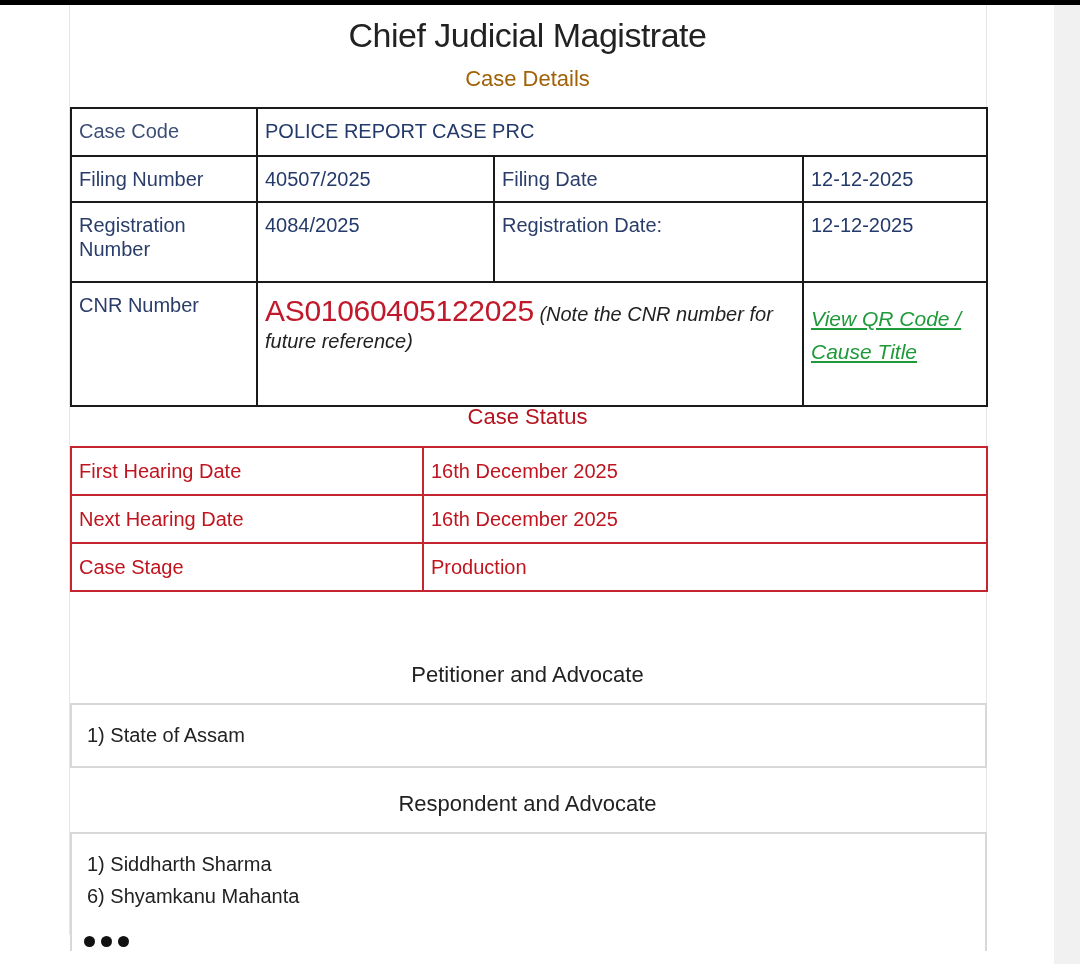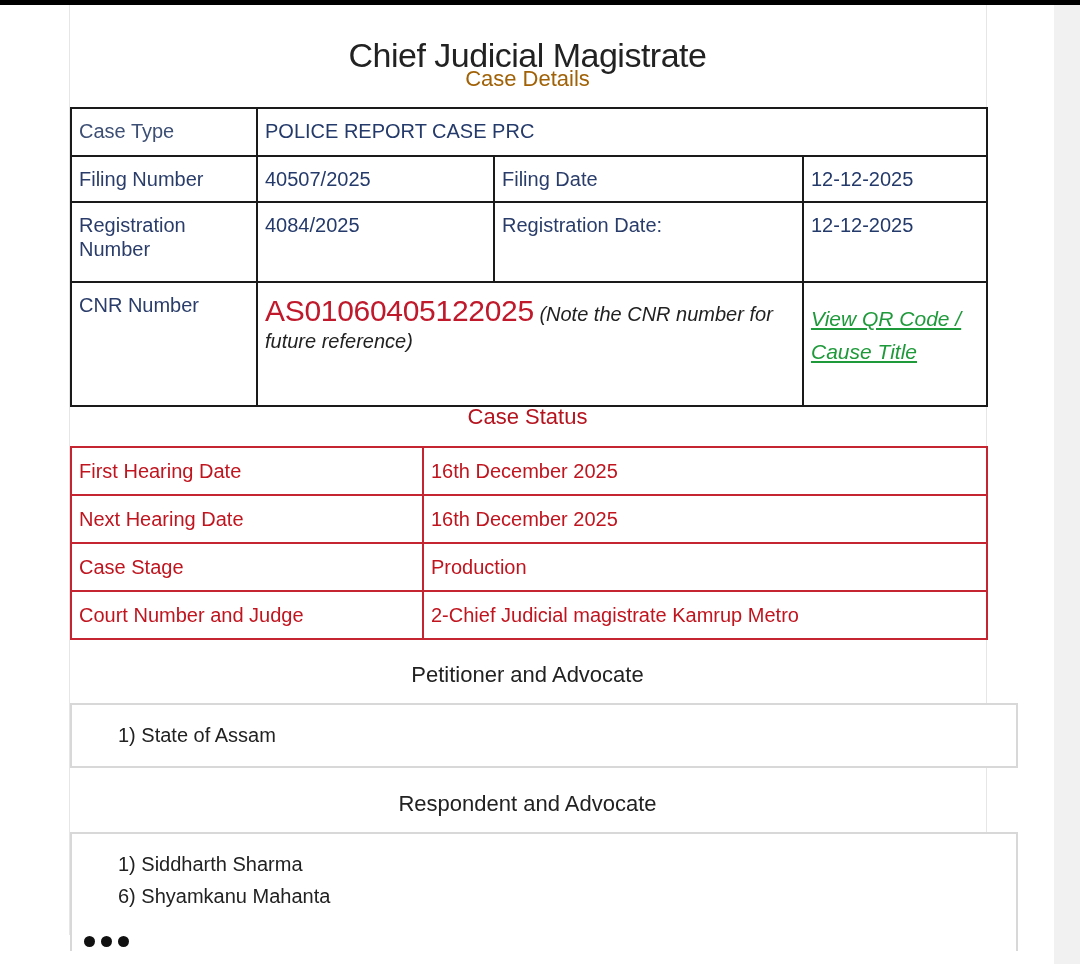--- a/index.html
+++ b/index.html
@@ -13,21 +13,20 @@
   .right-gutter { position: absolute; left: 1054px; top: 5px; width: 26px; height: 959px; background: #f1f1f1; }
   .page-frame {
     position: absolute; left: 69px; top: 5px; width: 916px; height: 930px;
     border-left: 1px solid #e6e6e6; border-right: 1px solid #e6e6e6;
     background: #fff;
   }
   .title {
     position: absolute; left: 70px; top: 16px; width: 915px; text-align: center;
     font-size: 34px; color: #222; letter-spacing: -0.5px;
     font-family: "Liberation Sans", sans-serif;
-    margin-top: 20px;
   }
   .subtitle {
     position: absolute; left: 70px; top: 66px; width: 915px; text-align: center;
     font-size: 22px; color: #a16207;
     font-family: "Liberation Sans", sans-serif;
   }
   table { border-collapse: collapse; position: absolute; table-layout: fixed; }
   .details { left: 70px; top: 107px; width: 916px; }
   .details td {
     border: 2px solid #1a1a1a; vertical-align: top;
@@ -48,21 +47,21 @@
     border: 2px solid #c42530; padding: 9px 7px; font-size: 20px;
     color: #c0151f; font-family: "Liberation Sans", sans-serif; height: 28px;
   }
   .section-title {
     position: absolute; left: 70px; width: 915px; text-align: center;
     font-size: 22px; color: #222; font-family: "Liberation Sans", sans-serif;
   }
   .party-box {
     position: absolute; left: 70px; width: 913px;
     border: 2px solid #d8d8d8; background: #fff;
-    font-size: 20px; color: #222; font-family: "Liberation Sans", sans-serif; padding-left: 31px;
+    font-size: 20px; color: #222; font-family: "Liberation Sans", sans-serif;
   }
   .party-box .item { padding-left: 15px; line-height: 32px; }
   .dots { position: absolute; left: 84px; top: 928px; font-size: 20px; letter-spacing: 2px; color: #111; }
   .dot { display: inline-block; width: 11px; height: 11px; border-radius: 50%; background: #111; margin-right: 6px; }
 </style>
 </head>
 <body>
 
 <div class="topbar"></div>
 <div class="right-gutter"></div>
@@ -73,21 +72,21 @@
 
 <table class="details">
   <colgroup>
     <col style="width:186px">
       <col style="width:237px">
       <col style="width:309px">
       <col style="width:184px">
   </colgroup>
   <tbody>
       <tr style="height:48px">
-    <td class="lbl-light">Case Type</td>
+    <td class="lbl-light">Case Code</td>
     <td colspan="3">POLICE REPORT CASE PRC</td>
   </tr>
   <tr style="height:46px">
     <td class="lbl">Filing Number</td>
     <td>40507/2025</td>
     <td class="lbl">Filing Date</td>
     <td>12-12-2025</td>
   </tr>
   <tr style="height:80px">
     <td class="lbl">Registration Number</td>
@@ -121,24 +120,20 @@
     <td>16th December 2025</td>
   </tr>
   <tr>
     <td>Next Hearing Date</td>
     <td>16th December 2025</td>
   </tr>
   <tr>
     <td>Case Stage</td>
     <td>Production</td>
   </tr>
-  <tr>
-    <td>Court Number and Judge</td>
-    <td>2-Chief Judicial magistrate Kamrup Metro</td>
-  </tr>
 </tbody>
   </table>
 
 <div class="section-title" style="top:662px">Petitioner and Advocate</div>
 <div class="party-box" style="top:703px; height:58px; padding-top:3px">
   <div class="item" style="line-height:55px">1) State of Assam</div>
 </div>
 
 <div class="section-title" style="top:791px">Respondent and Advocate</div>
 <div class="party-box" style="top:832px; height:103px; border-bottom:none; padding-top:14px">

